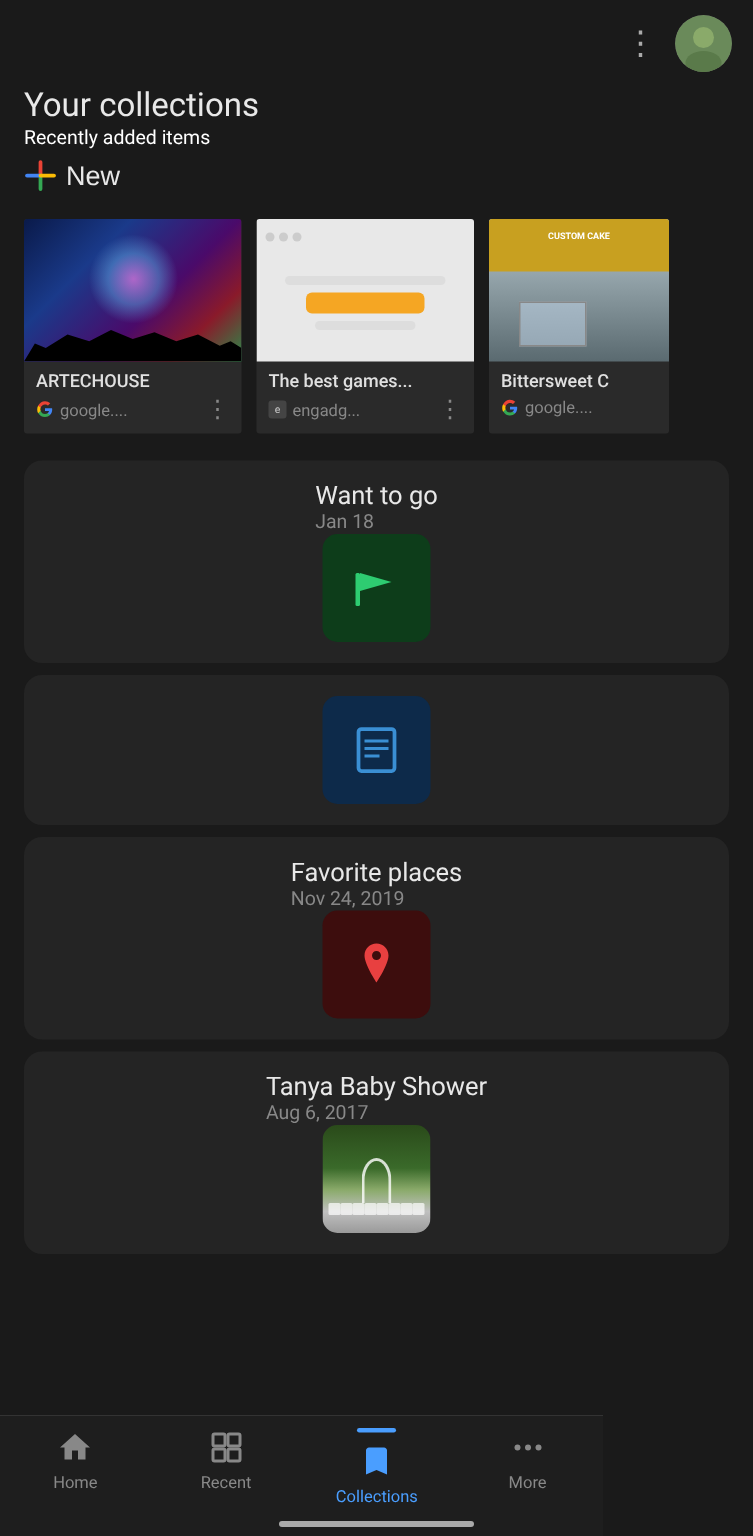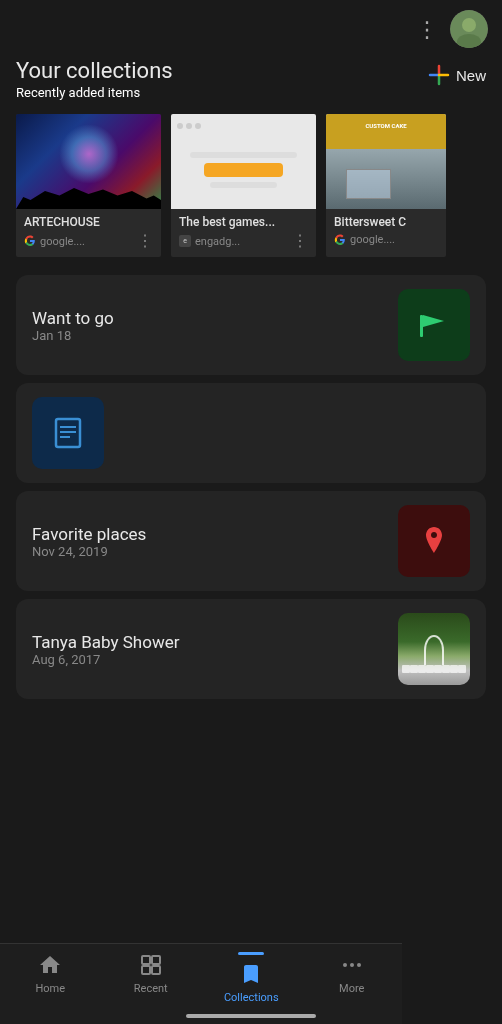--- a/index.html
+++ b/index.html
@@ -42,20 +42,21 @@
       width: 100%;
       height: 100%;
     }
 
     
     .header {
       display: flex;
       justify-content: space-between;
       align-items: flex-start;
       padding: 4px 16px 2px;
+      flex-direction: column;
     }
 
     .header-left h1 {
       font-size: 22px;
       font-weight: 400;
       color: #e8e8e8;
     }
 
     .header-left p {
       font-size: 13px;
@@ -64,21 +65,21 @@
     }
 
     .new-button {
       display: flex;
       align-items: center;
       gap: 6px;
       background: transparent;
       border: none;
       cursor: pointer;
       color: #e8e8e8;
-      font-size: 15px;
+      font-size: 18px;
       padding: 4px 0;
       margin-top: 2px;
     }
 
     .plus-icon {
       width: 22px;
       height: 22px;
       position: relative;
       display: inline-flex;
       align-items: center;
@@ -277,20 +278,21 @@
 
     .collection-item {
       background: #242424;
       border-radius: 12px;
       display: flex;
       align-items: center;
       padding: 14px 16px;
       overflow: hidden;
       cursor: pointer;
       min-height: 80px;
+      flex-direction: column;
     }
 
     .collection-info {
       flex: 1;
     }
 
     .collection-name {
       font-size: 17px;
       font-weight: 400;
       color: #e8e8e8;

